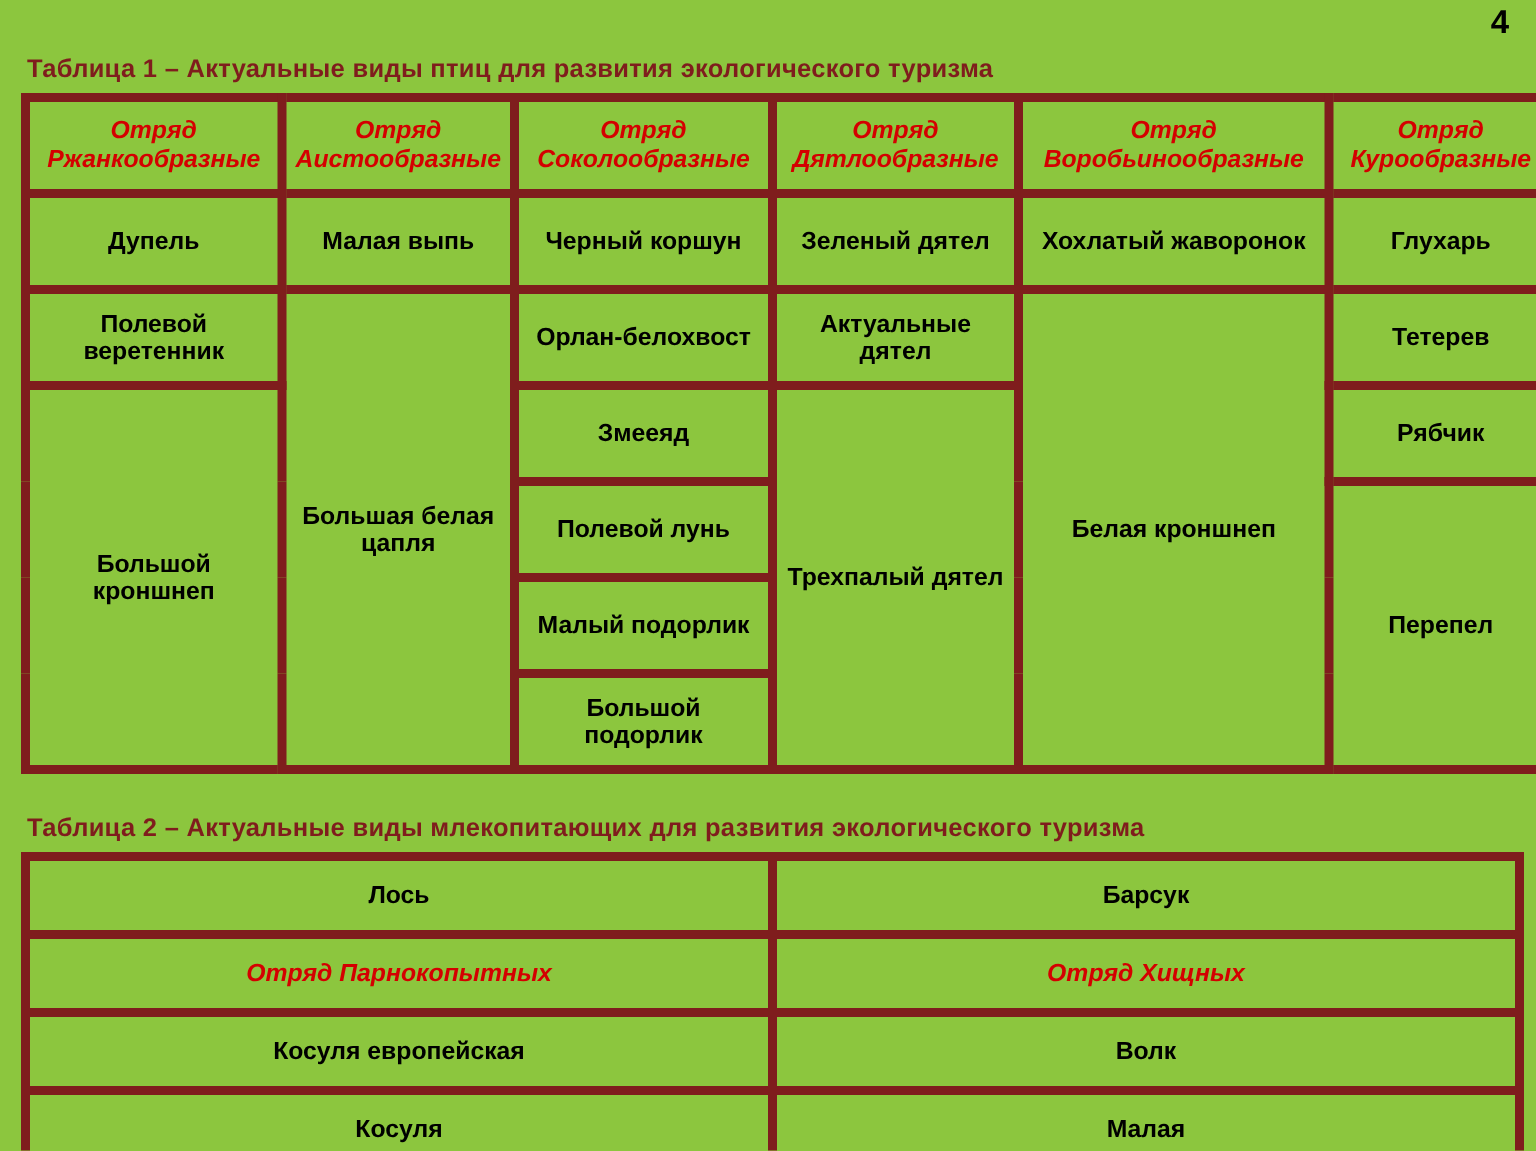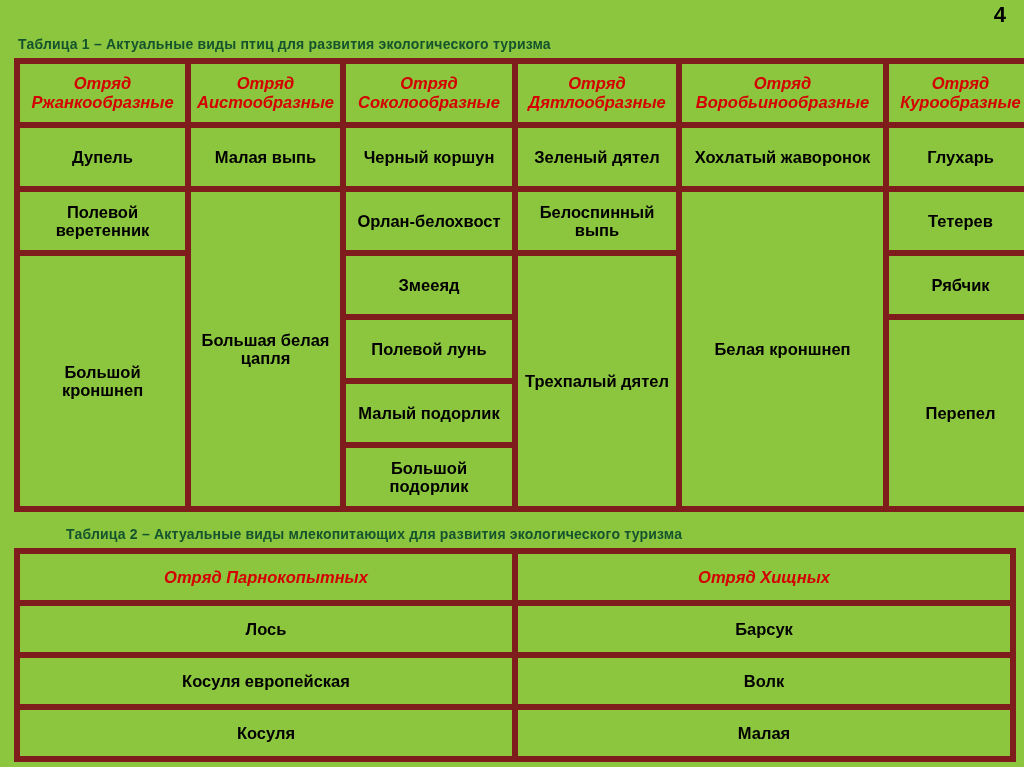--- a/index.html
+++ b/index.html
@@ -23,32 +23,31 @@
   .page-number {
     position: absolute;
     top: 2px;
     right: 18px;
     font-size: 22px;
     font-weight: bold;
     color: #000;
     letter-spacing: 0;
   }
   .caption {
-    font-size: 14px;
+    font-size: 17px;
     font-weight: bold;
-    color: #14532d;
+    color: #7f1d1d;
     padding: 0 0 6px 4px;
     letter-spacing: 0.2px;
   }
   .caption.first {
     padding-top: 36px;
   }
   .caption.second {
-    padding-top: 14px;
-    margin-left: 48px;
+    padding-top: 26px;
   }
   table {
     border-collapse: collapse;
     width: 996px;
     table-layout: fixed;
     background: #8CC63E;
   }
   table td, table th {
     border: 6px solid #7f1d1d;
     text-align: center;
@@ -109,21 +108,21 @@
         <td>Малая выпь</td>
         <td>Черный коршун</td>
         <td>Зеленый дятел</td>
         <td>Хохлатый жаворонок</td>
         <td>Глухарь</td>
       </tr>
       <tr>
         <td>Полевой веретенник</td>
         <td rowspan="5">Большая белая цапля</td>
         <td>Орлан-белохвост</td>
-        <td>Белоспинный выпь</td>
+        <td>Актуальные дятел</td>
         <td rowspan="5">Белая кроншнеп</td>
         <td>Тетерев</td>
       </tr>
       <tr>
         <td rowspan="4">Большой кроншнеп</td>
         <td>Змееяд</td>
         <td rowspan="4">Трехпалый дятел</td>
         <td>Рябчик</td>
       </tr>
       <tr>
@@ -141,26 +140,26 @@
 
   <div class="caption second">Таблица 2 – Актуальные виды млекопитающих для развития экологического туризма</div>
 
   <table class="t2">
     <colgroup>
       <col style="width:498px">
       <col style="width:498px">
     </colgroup>
     <tbody>
       <tr>
+        <td>Лось</td>
+        <td>Барсук</td>
+      </tr>
+      <tr>
         <td class="hdr">Отряд Парнокопытных</td>
         <td class="hdr">Отряд Хищных</td>
-      </tr>
-      <tr>
-        <td>Лось</td>
-        <td>Барсук</td>
       </tr>
       <tr>
         <td>Косуля европейская</td>
         <td>Волк</td>
       </tr>
       <tr>
         <td>Косуля</td>
         <td>Малая</td>
       </tr>
     </tbody>

